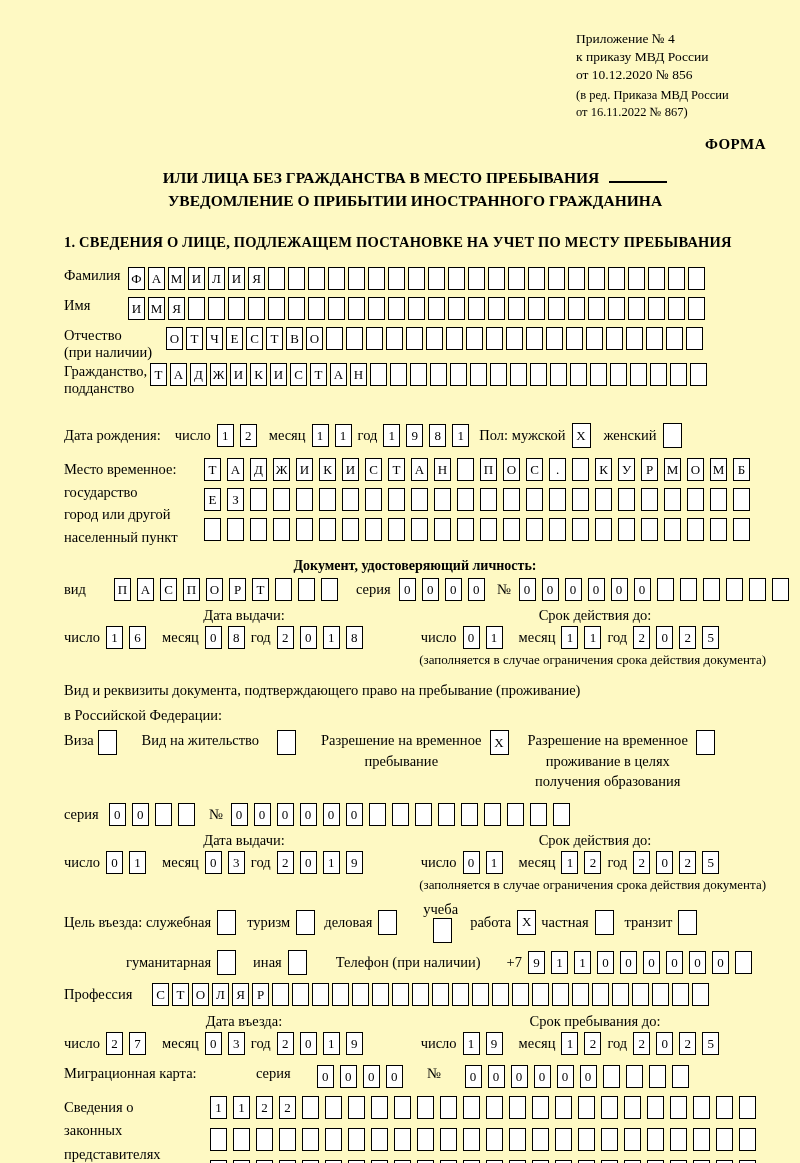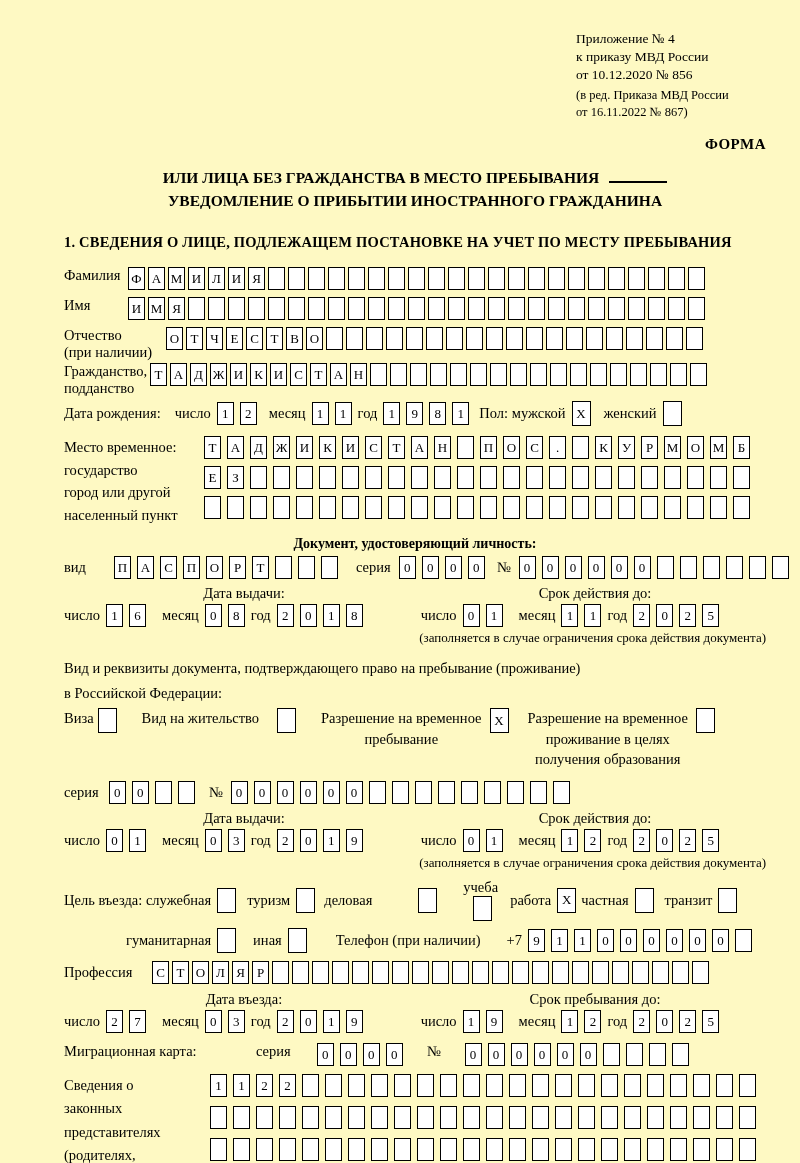--- a/index.html
+++ b/index.html
@@ -192,21 +192,21 @@
         <span class="cell"></span>
         <span class="cell"></span>
         <span class="cell"></span>
         <span class="cell"></span>
         <span class="cell"></span>
         <span class="cell"></span>
         <span class="cell"></span>
       </span>
   </div>
 
-  <div class="row" style="margin-top:4px;align-items:center;">
+  <div class="row" style="margin-top:26px;align-items:center;">
     <span class="lbl" style="margin-right:14px;">Дата рождения:</span>
     <span class="grp">
         <span class="lbl">число</span>
         <span class="cells wide">
           <span class="cell filled">1</span>
           <span class="cell filled">2</span>
         </span>
       </span>
     <span class="grp" style="margin-left:6px;">
         <span class="lbl">месяц</span>
@@ -546,21 +546,21 @@
         <span class="cells cbx">
           <span class="cell"></span>
         </span>
       </span>
     <span class="grp" style="margin-left:8px;">
         <span class="lbl">туризм</span>
         <span class="cells cbx">
           <span class="cell"></span>
         </span>
       </span>
-    <span class="grp" style="margin-left:6px;gap:40px;">
+    <span class="grp" style="margin-left:6px;">
         <span class="lbl">деловая</span>
         <span class="cells cbx">
           <span class="cell"></span>
         </span>
       </span>
     <span class="grp" style="margin-left:23px;flex-direction:column;">
         <span class="lbl">учеба</span>
         <span class="cells cbx">
           <span class="cell"></span>
         </span>

